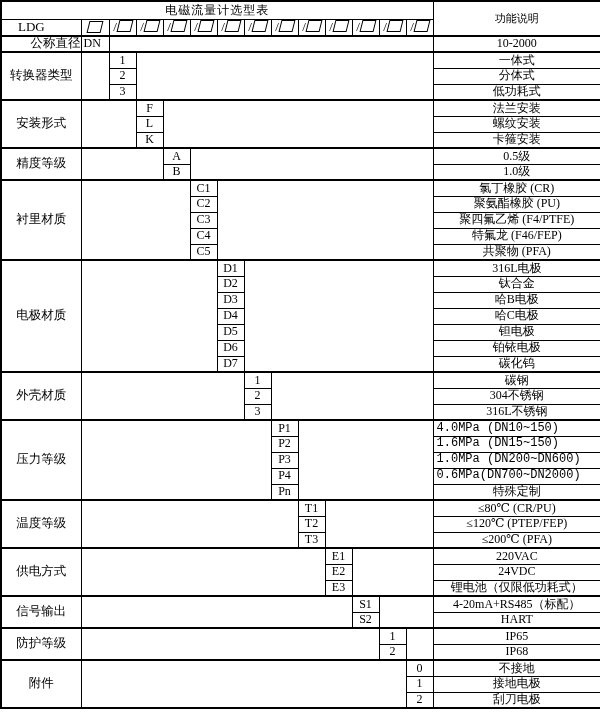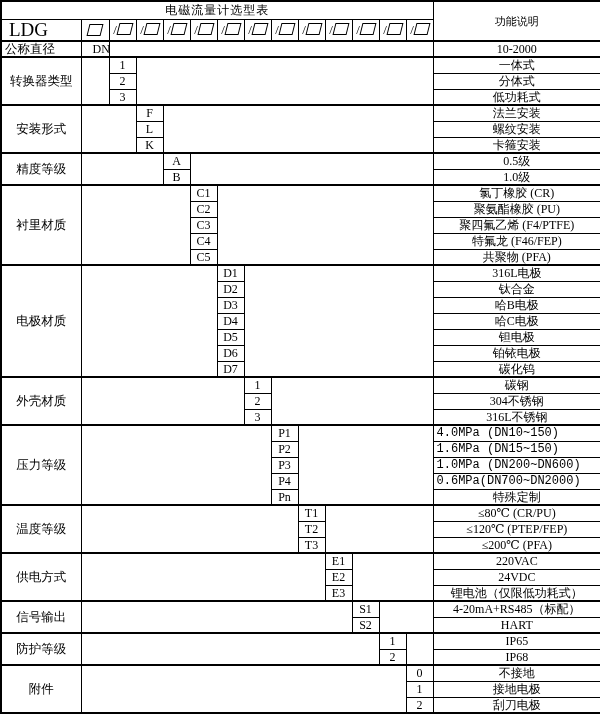--- a/index.html
+++ b/index.html
@@ -6,24 +6,24 @@
   body{width:600px;height:716px;font-family:"Liberation Serif","DejaVu Serif",serif;color:#000;}
   table{border-collapse:collapse;table-layout:fixed;width:600px;border:2px solid #000;}
   td{border:1px solid #000;padding:0;text-align:center;vertical-align:middle;
      font-size:12px;line-height:1.1;white-space:nowrap;overflow:hidden;}
   tr{height:16px;}
   tr.r-title{height:18px;}
   tr.r-ldg{height:17px;}
   tr.sec td{border-top:2px solid #000;}
   td.title-cell{font-size:12px;letter-spacing:1px;}
   td.func-header{font-size:11px;}
-  td.ldg{text-align:left;padding-left:7px;font-size:19px;}
+  td.ldg{text-align:left;padding-left:16px;font-size:13px;}
   td.label{font-size:12.5px;}
-  td.label.left{text-align:left;padding-left:3px;}
-  td.code.left{text-align:left;padding-left:11px;}
+  td.label.left{text-align:right;padding-left:3px;}
+  td.code.left{text-align:left;padding-left:2px;}
   td.desc.left{text-align:left;padding-left:3px;font-family:Liberation Mono, monospace;}
   td.boxcell{padding:0;}
   .box{display:inline-block;width:12px;height:10px;border:1px solid #000;
        transform:skewX(-14deg);vertical-align:middle;margin-top:-2px;}
   .slash{display:inline-block;font-size:13px;margin-right:1px;vertical-align:middle;}
 </style>
 </head>
 <body>
 
 <table id="sel-table">

